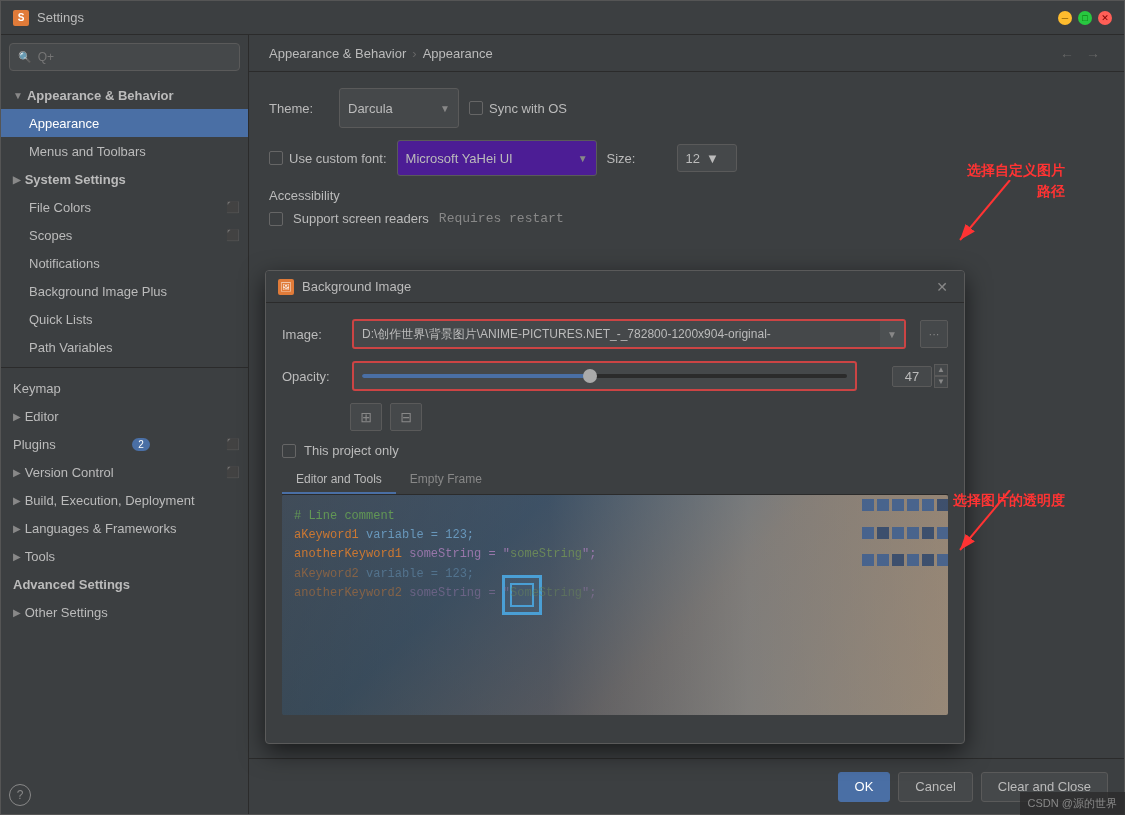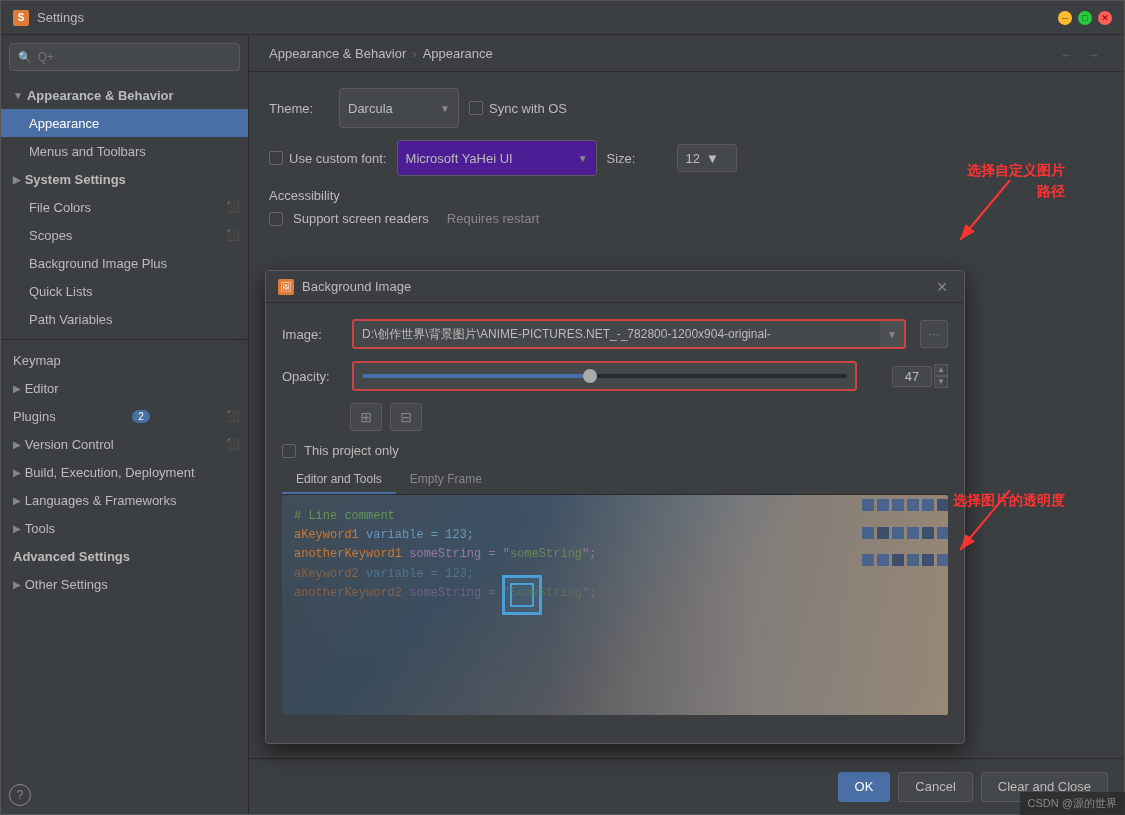--- a/index.html
+++ b/index.html
@@ -662,20 +662,23 @@
         </div>
         <div class="sidebar-item indent1">
           <span>File Colors</span>
           <span class="icon-sm">⬛</span>
         </div>
         <div class="sidebar-item indent1">
           <span>Scopes</span>
           <span class="icon-sm">⬛</span>
         </div>
         <div class="sidebar-item indent1">
+          <span>Notifications</span>
+        </div>
+        <div class="sidebar-item indent1">
           <span>Background Image Plus</span>
         </div>
         <div class="sidebar-item indent1">
           <span>Quick Lists</span>
         </div>
         <div class="sidebar-item indent1">
           <span>Path Variables</span>
         </div>
       </div>
 
@@ -764,21 +767,21 @@
           <div class="size-dropdown">
             <span>12</span>
             <span class="arrow">▼</span>
           </div>
         </div>
 
         <div class="section-title">Accessibility</div>
         <div class="settings-row">
           <div class="checkbox-box"></div>
           <span>Support screen readers</span>
-          <span style="color:#888; margin-left:8px;">Requires restart</span>
+          <span style="color:#888; font-family:Liberation Mono, monospace;">Requires restart</span>
         </div>
       </div>
 
       <div class="action-bar">
         <button class="btn btn-primary">OK</button>
         <button class="btn btn-default">Cancel</button>
         <button class="btn btn-clear">Clear and Close</button>
       </div>
     </div>
   </div>

